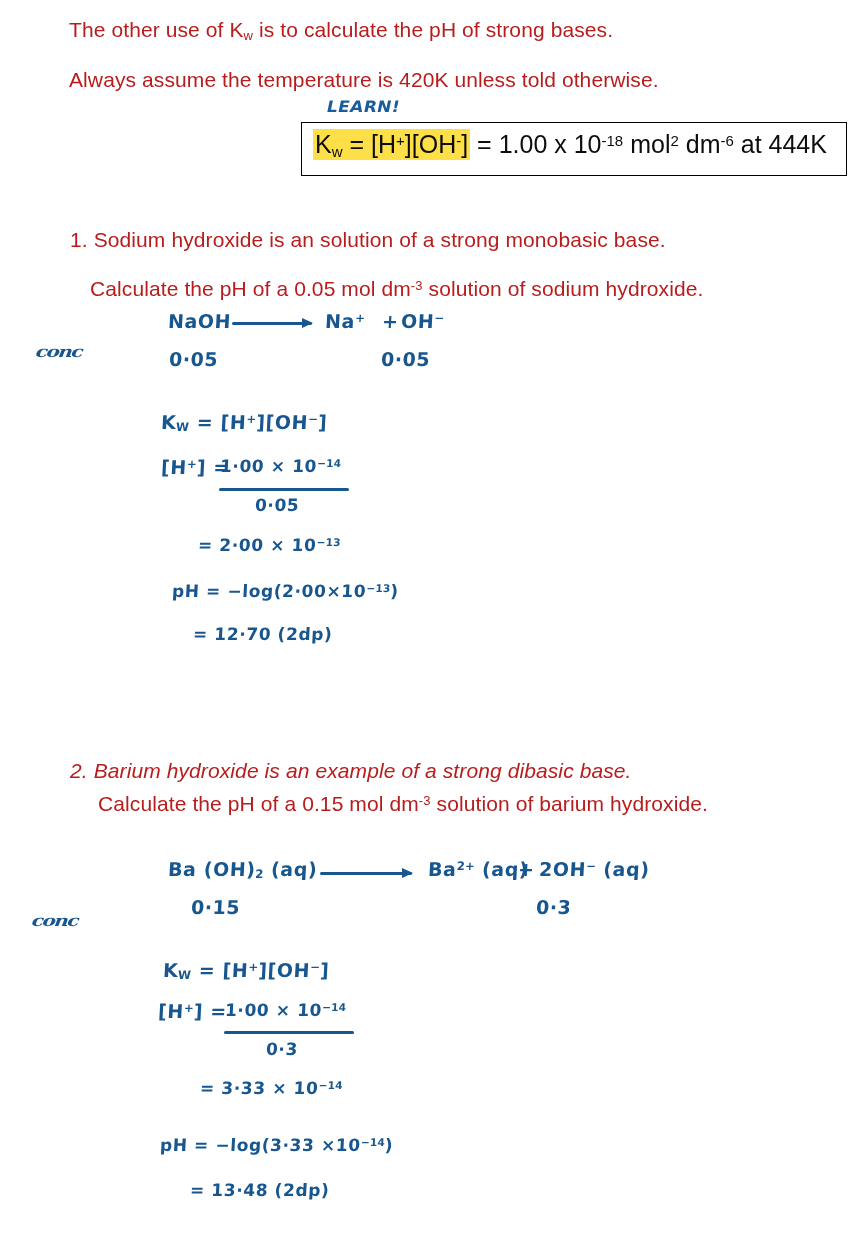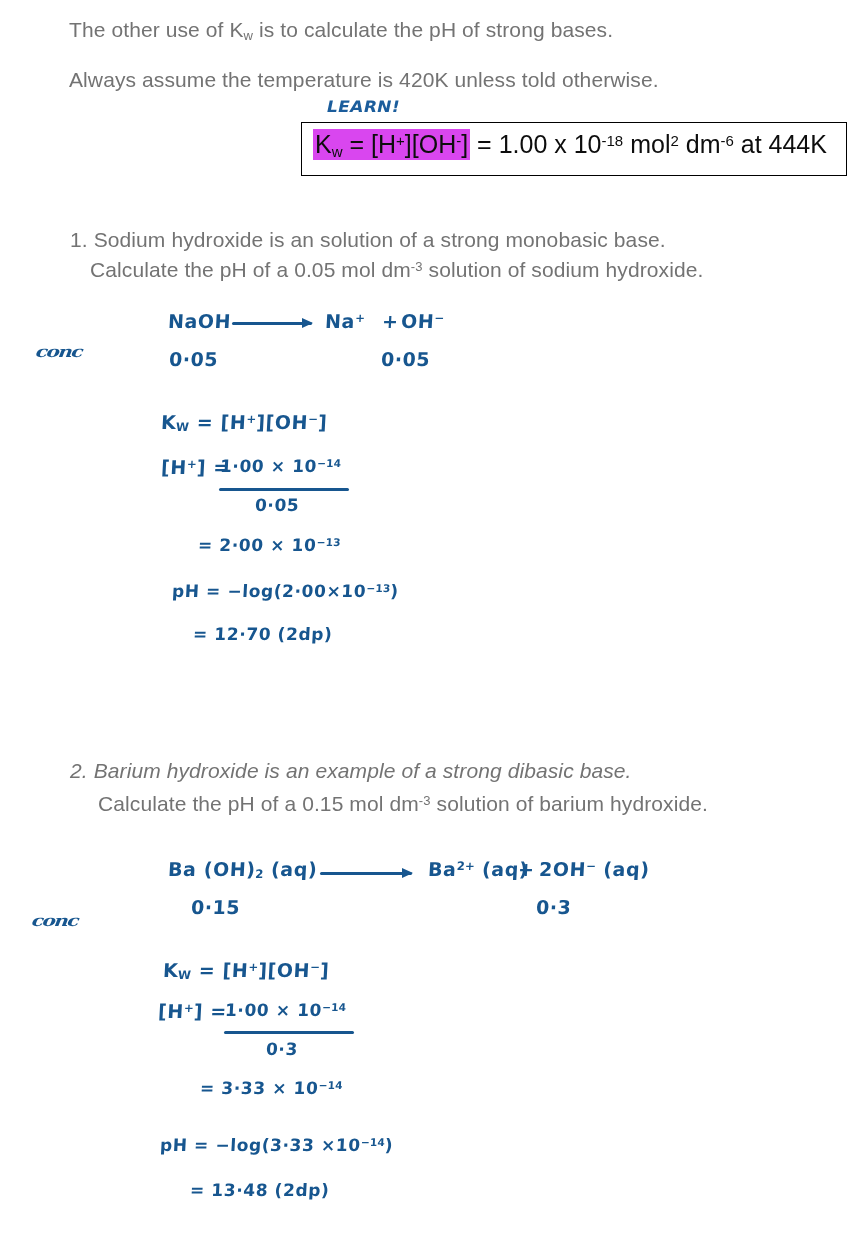--- a/index.html
+++ b/index.html
@@ -14,21 +14,21 @@
     font-family: "Liberation Sans", sans-serif;
     color: #000000;
     overflow: hidden;
   }
 
   
   .printed {
     position: absolute;
     font-family: "Liberation Sans", sans-serif;
     font-size: 21px;
-    color: #737373;
+    color: #b91c1c;
     letter-spacing: 0.1px;
     white-space: nowrap;
   }
   .printed sub {
     font-size: 0.62em;
     vertical-align: -0.22em;
   }
   .printed sup {
     font-size: 0.62em;
     vertical-align: 0.45em;
@@ -48,21 +48,21 @@
   #formula-line {
     position: absolute;
     left: 11px;
     top: 7px;
     font-size: 25px;
     white-space: nowrap;
     color: #0d0d0d;
     font-family: "Liberation Sans", sans-serif;
   }
   #formula-line .hl {
-    background: #d946ef;
+    background: #fde047;
     padding: 1px 2px 2px 2px;
   }
   #formula-line sub { font-size: 0.6em; vertical-align: -0.25em; }
   #formula-line sup { font-size: 0.6em; vertical-align: 0.48em; }
 
   
   .hand {
     position: absolute;
     font-family: "DejaVu Sans", sans-serif;
     color: #17568f;
@@ -144,21 +144,21 @@
 <div id="formula-box">
   <div id="formula-line">
     <span class="hl"><span>K</span><sub>w</sub><span> = [H</span><sup>+</sup><span>][OH</span><sup>-</sup><span>]</span></span><span> = 1.00 x 10</span><sup>-18</sup><span> mol</span><sup>2</sup><span> dm</span><sup>-6</sup><span> at 444K</span>
   </div>
 </div>
 
 <div class="printed" style="left:70px; top:228px;">
   <span>1.</span>
   <span>Sodium hydroxide is an solution of a strong monobasic base.</span>
 </div>
-<div class="printed" style="left:90px; top:258px;text-align:center;">
+<div class="printed" style="left:90px; top:277px;text-align:center;">
   <span>Calculate the pH of a 0.05 mol dm</span><sup>-3</sup><span> solution of sodium hydroxide.</span>
 </div>
 
 <div class="scribble" style="left:36px; top:340px;">conc</div>
 
 <div class="hand" style="left:168px; top:310px;">NaOH</div>
 <div class="arrow" style="left:232px; top:322px; width:80px;"></div>
 <div class="hand" style="left:325px; top:310px;">
   <span>Na</span><sup>+</sup>
 </div>

